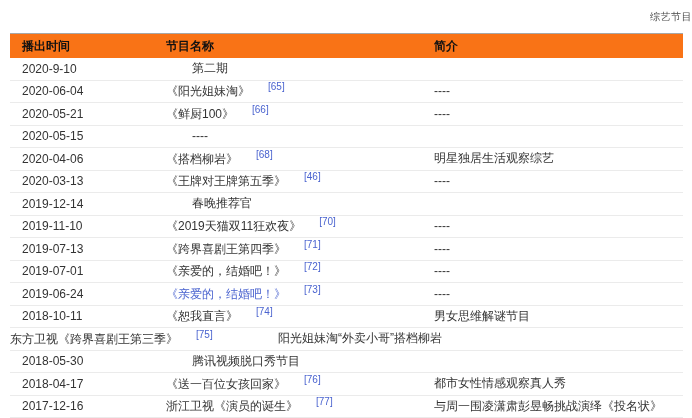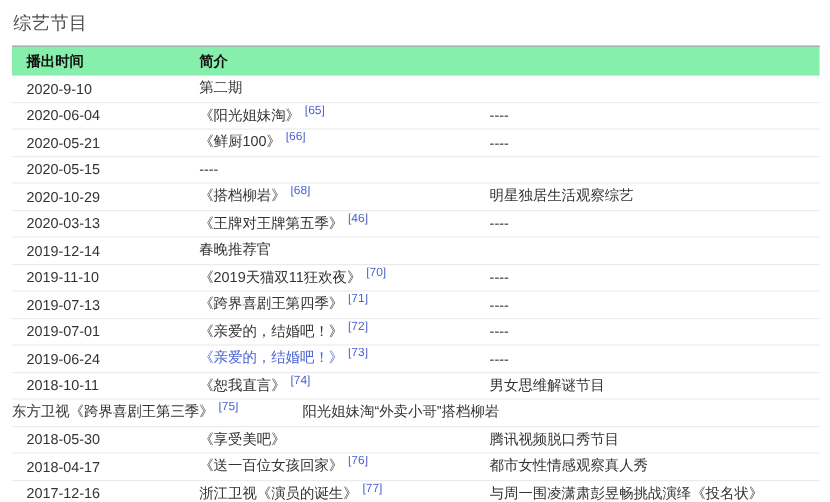--- a/index.html
+++ b/index.html
@@ -1,39 +1,40 @@
 <!DOCTYPE html>
 <html><head>
 <meta charset="utf-8">
 <style>
   * { margin:0; padding:0; box-sizing:border-box; }
   html,body { width:692px; height:418px; overflow:hidden; background:#fff;
     font-family:"Liberation Sans","DejaVu Sans",sans-serif; }
-  .section-title { padding:10px 0 9px 11px; font-size:15px; color:#4c4c4c;
-    font-weight:400; letter-spacing:0.5px; }
+  .section-title { padding:10px 0 9px 11px; font-size:10px; color:#4c4c4c;
+    font-weight:400; letter-spacing:0.5px;text-align:right; }
   .table { margin:0 9px 0 10px; }
   .tr { display:flex; align-items:center; }
-  .thead { height:25px; background:#86efac; border-top:1px solid #a7a7a7;
+  .thead { height:25px; background:#f97316; border-top:1px solid #a7a7a7;
     font-weight:bold; font-size:12px; color:#111; }
   .row { height:22.5px; border-bottom:1px solid #ebebeb; font-size:12px; color:#333;justify-content:flex-end; }
   .td-date { width:156px; padding-left:12px; flex:none; white-space:nowrap; }
   .td-title { width:242px; flex:none; white-space:nowrap; overflow:hidden; }
-  .td-intro { flex:1; white-space:nowrap; overflow:hidden; }
+  .td-intro { flex:1; white-space:nowrap; overflow:hidden;margin-left:26px; }
   .ref { font-size:10px; color:#4a63cf; vertical-align:super; line-height:1;
-    margin-left:4px; cursor:pointer; }
+    margin-left:18px; cursor:pointer; }
   .title-text.link { color:#4a63cf; cursor:pointer; }
 </style>
 </head>
 <body>
 
 <div class="section-title">综艺节目</div>
 
 <div class="table">
   <div class="tr thead">
     <div class="td-date">播出时间</div>
+    <div class="td-title">节目名称</div>
     <div class="td-intro">简介</div>
   </div>
   <div>
   <div class="tr row">
     <div class="td-date">2020-9-10</div>
     <div class="td-intro">第二期</div>
   </div>
 
   <div class="tr row">
     <div class="td-date">2020-06-04</div>
@@ -50,21 +51,21 @@
     </div>
     <div class="td-intro">----</div>
   </div>
 
   <div class="tr row">
     <div class="td-date">2020-05-15</div>
     <div class="td-intro">----</div>
   </div>
 
   <div class="tr row">
-    <div class="td-date">2020-10-29</div>
+    <div class="td-date">2020-04-06</div>
     <div class="td-title">
       <span class="title-text">《搭档柳岩》</span><sup class="ref">[68]</sup>
     </div>
     <div class="td-intro">明星独居生活观察综艺</div>
   </div>
 
   <div class="tr row">
     <div class="td-date">2020-03-13</div>
     <div class="td-title">
       <span class="title-text">《王牌对王牌第五季》</span><sup class="ref">[46]</sup>
@@ -119,23 +120,20 @@
 
   <div class="tr row">
     <div class="td-title">
       <span class="title-text">东方卫视《跨界喜剧王第三季》</span><sup class="ref">[75]</sup>
     </div>
     <div class="td-intro">阳光姐妹淘“外卖小哥”搭档柳岩</div>
   </div>
 
   <div class="tr row">
     <div class="td-date">2018-05-30</div>
-    <div class="td-title">
-      <span class="title-text">《享受美吧》</span>
-    </div>
     <div class="td-intro">腾讯视频脱口秀节目</div>
   </div>
 
   <div class="tr row">
     <div class="td-date">2018-04-17</div>
     <div class="td-title">
       <span class="title-text">《送一百位女孩回家》</span><sup class="ref">[76]</sup>
     </div>
     <div class="td-intro">都市女性情感观察真人秀</div>
   </div>

